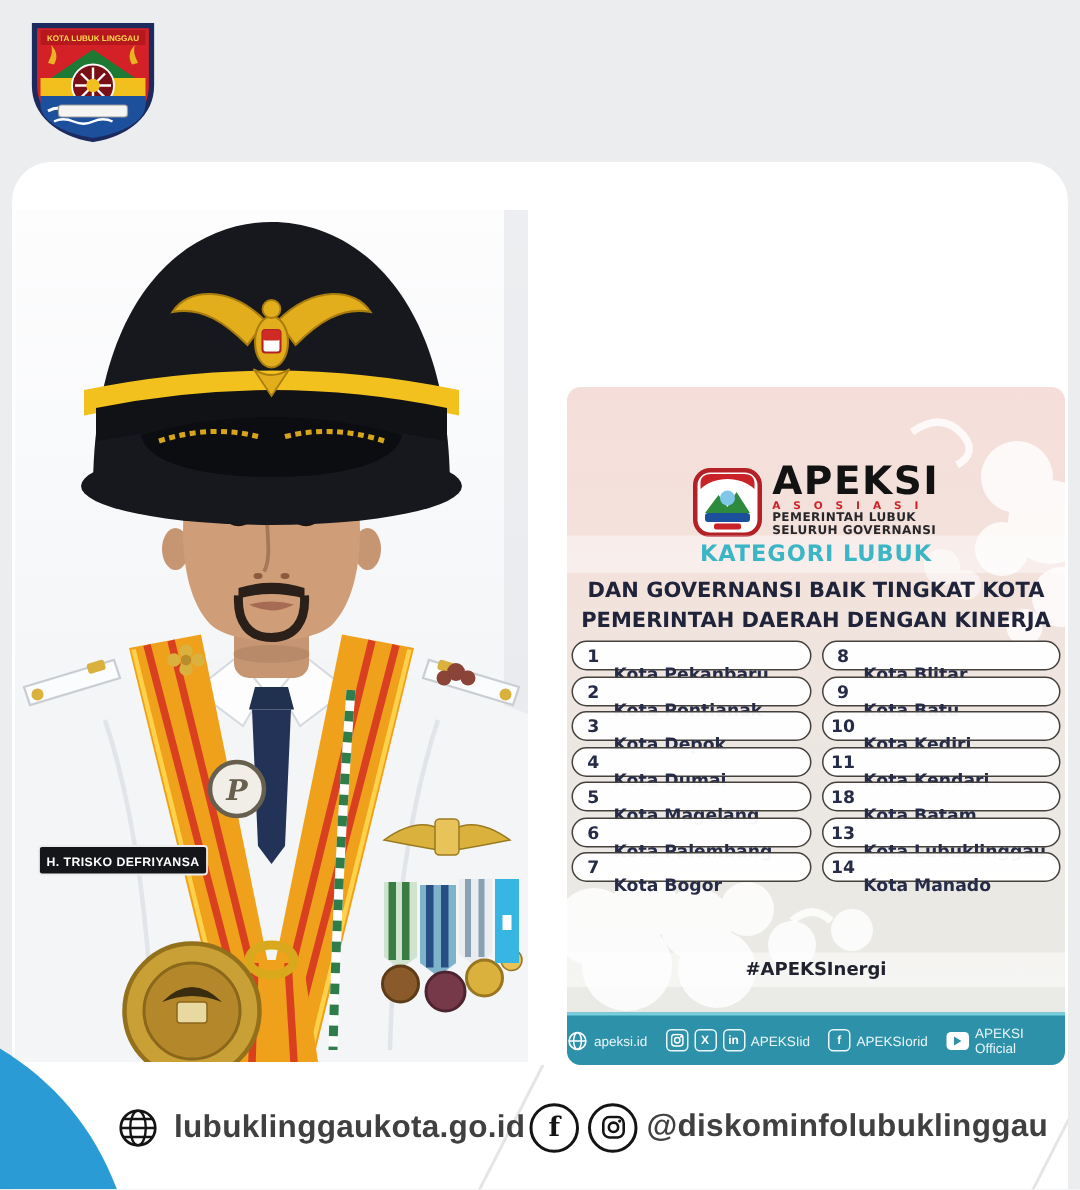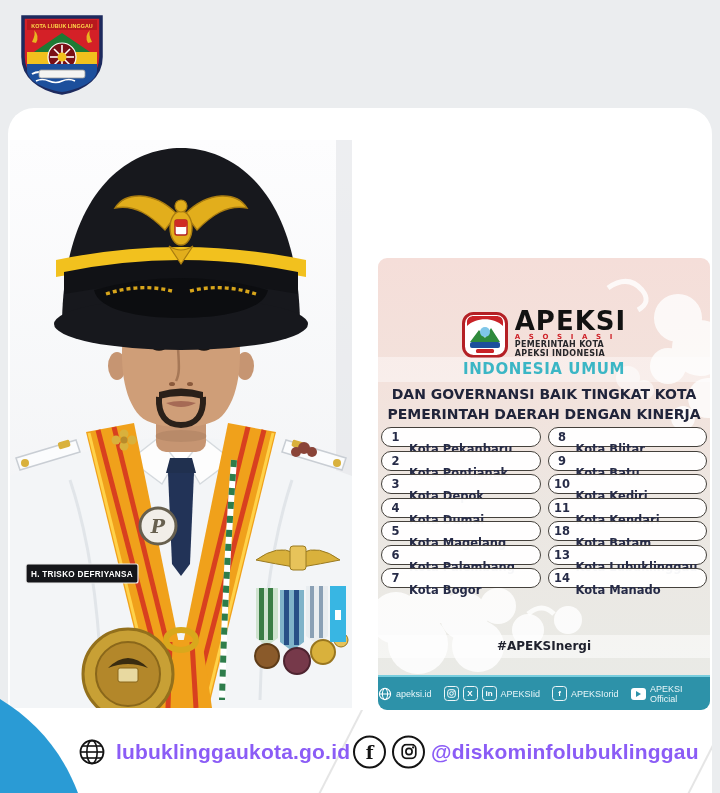--- a/index.html
+++ b/index.html
@@ -41,21 +41,21 @@
   .sb-group{display:flex;align-items:center;gap:4px;}
   .sq{width:13px;height:13px;border:1.2px solid rgba(255,255,255,.92);border-radius:3.5px;display:grid;
       place-items:center;font-size:8px;font-weight:bold;color:#fff;line-height:1;}
   .yt{width:16px;height:12px;background:#fff;border-radius:3px;display:grid;place-items:center;}
   .yt i{display:block;width:0;height:0;border-left:5px solid #2d92a9;border-top:3.5px solid transparent;border-bottom:3.5px solid transparent;}
 
   
   .footer{position:absolute;left:8px;right:8px;bottom:0;height:83px;background:#fff;overflow:hidden;}
   .f-left{position:absolute;left:70px;top:50%;transform:translateY(-50%);display:flex;align-items:center;gap:10px;}
   .f-right{position:absolute;left:345px;top:50%;transform:translateY(-50%);display:flex;align-items:center;gap:6px;}
-  .f-text{font-size:21px;font-weight:600;color:#8b5cf6;letter-spacing:.2px;}
+  .f-text{font-size:21px;font-weight:600;color:#404040;letter-spacing:.2px;}
   .circle-icon{width:29px;height:29px;border:2.4px solid #141414;border-radius:50%;display:grid;place-items:center;
                font-weight:bold;font-size:18px;color:#141414;font-family:"DejaVu Serif",serif;}
   .diag{position:absolute;width:1.5px;height:130px;background:rgba(70,70,70,.14);transform:rotate(27deg);top:-20px;}
   .swoosh{position:absolute;left:0;bottom:0;width:88px;height:98px;}
 </style>
 </head>
 <body>
 
 <div id="stage">
 
@@ -266,27 +266,27 @@
         <rect x="1.5" y="1.5" width="43" height="43" rx="10" fill="#ffffff" stroke="#b42025" stroke-width="3"></rect>
         <path d="M5,14 C14,5 32,5 41,14 L41,10 C41,6 38,4 34,4 L12,4 C8,4 5,6 5,10 Z" fill="#c92227"></path>
         <path d="M8,30 L17,18 L23,26 L29,16 L38,30 Z" fill="#2e8a3c"></path>
         <rect x="8" y="30" width="30" height="6" rx="2" fill="#1c4f9c"></rect>
         <rect x="14" y="37" width="18" height="4" rx="1.5" fill="#c92227"></rect>
         <circle cx="23" cy="20" r="5" fill="#7fc6e8"></circle>
       </svg>
       <div class="logoText">
         <div class="lt-title">APEKSI</div>
         <div class="lt-s1">A S O S I A S I</div>
-        <div class="lt-s2">PEMERINTAH KOTA</div>
-        <div class="lt-s3">APEKSI INDONESIA</div>
+        <div class="lt-s2">PEMERINTAH LUBUK</div>
+        <div class="lt-s3">SELURUH GOVERNANSI</div>
       </div>
     </div>
 
     <div class="band1"></div>
-    <div class="kategori">INDONESIA UMUM</div>
+    <div class="kategori">KATEGORI LUBUK</div>
     <div class="cardTitle">
       <div>DAN GOVERNANSI BAIK TINGKAT KOTA</div>
       <div>PEMERINTAH DAERAH DENGAN KINERJA</div>
     </div>
 
     <div class="list">
       <div class="col">
           <div class="pill">
             <span class="rank">1</span>
             <span class="cname">Kota Pekanbaru</span>

